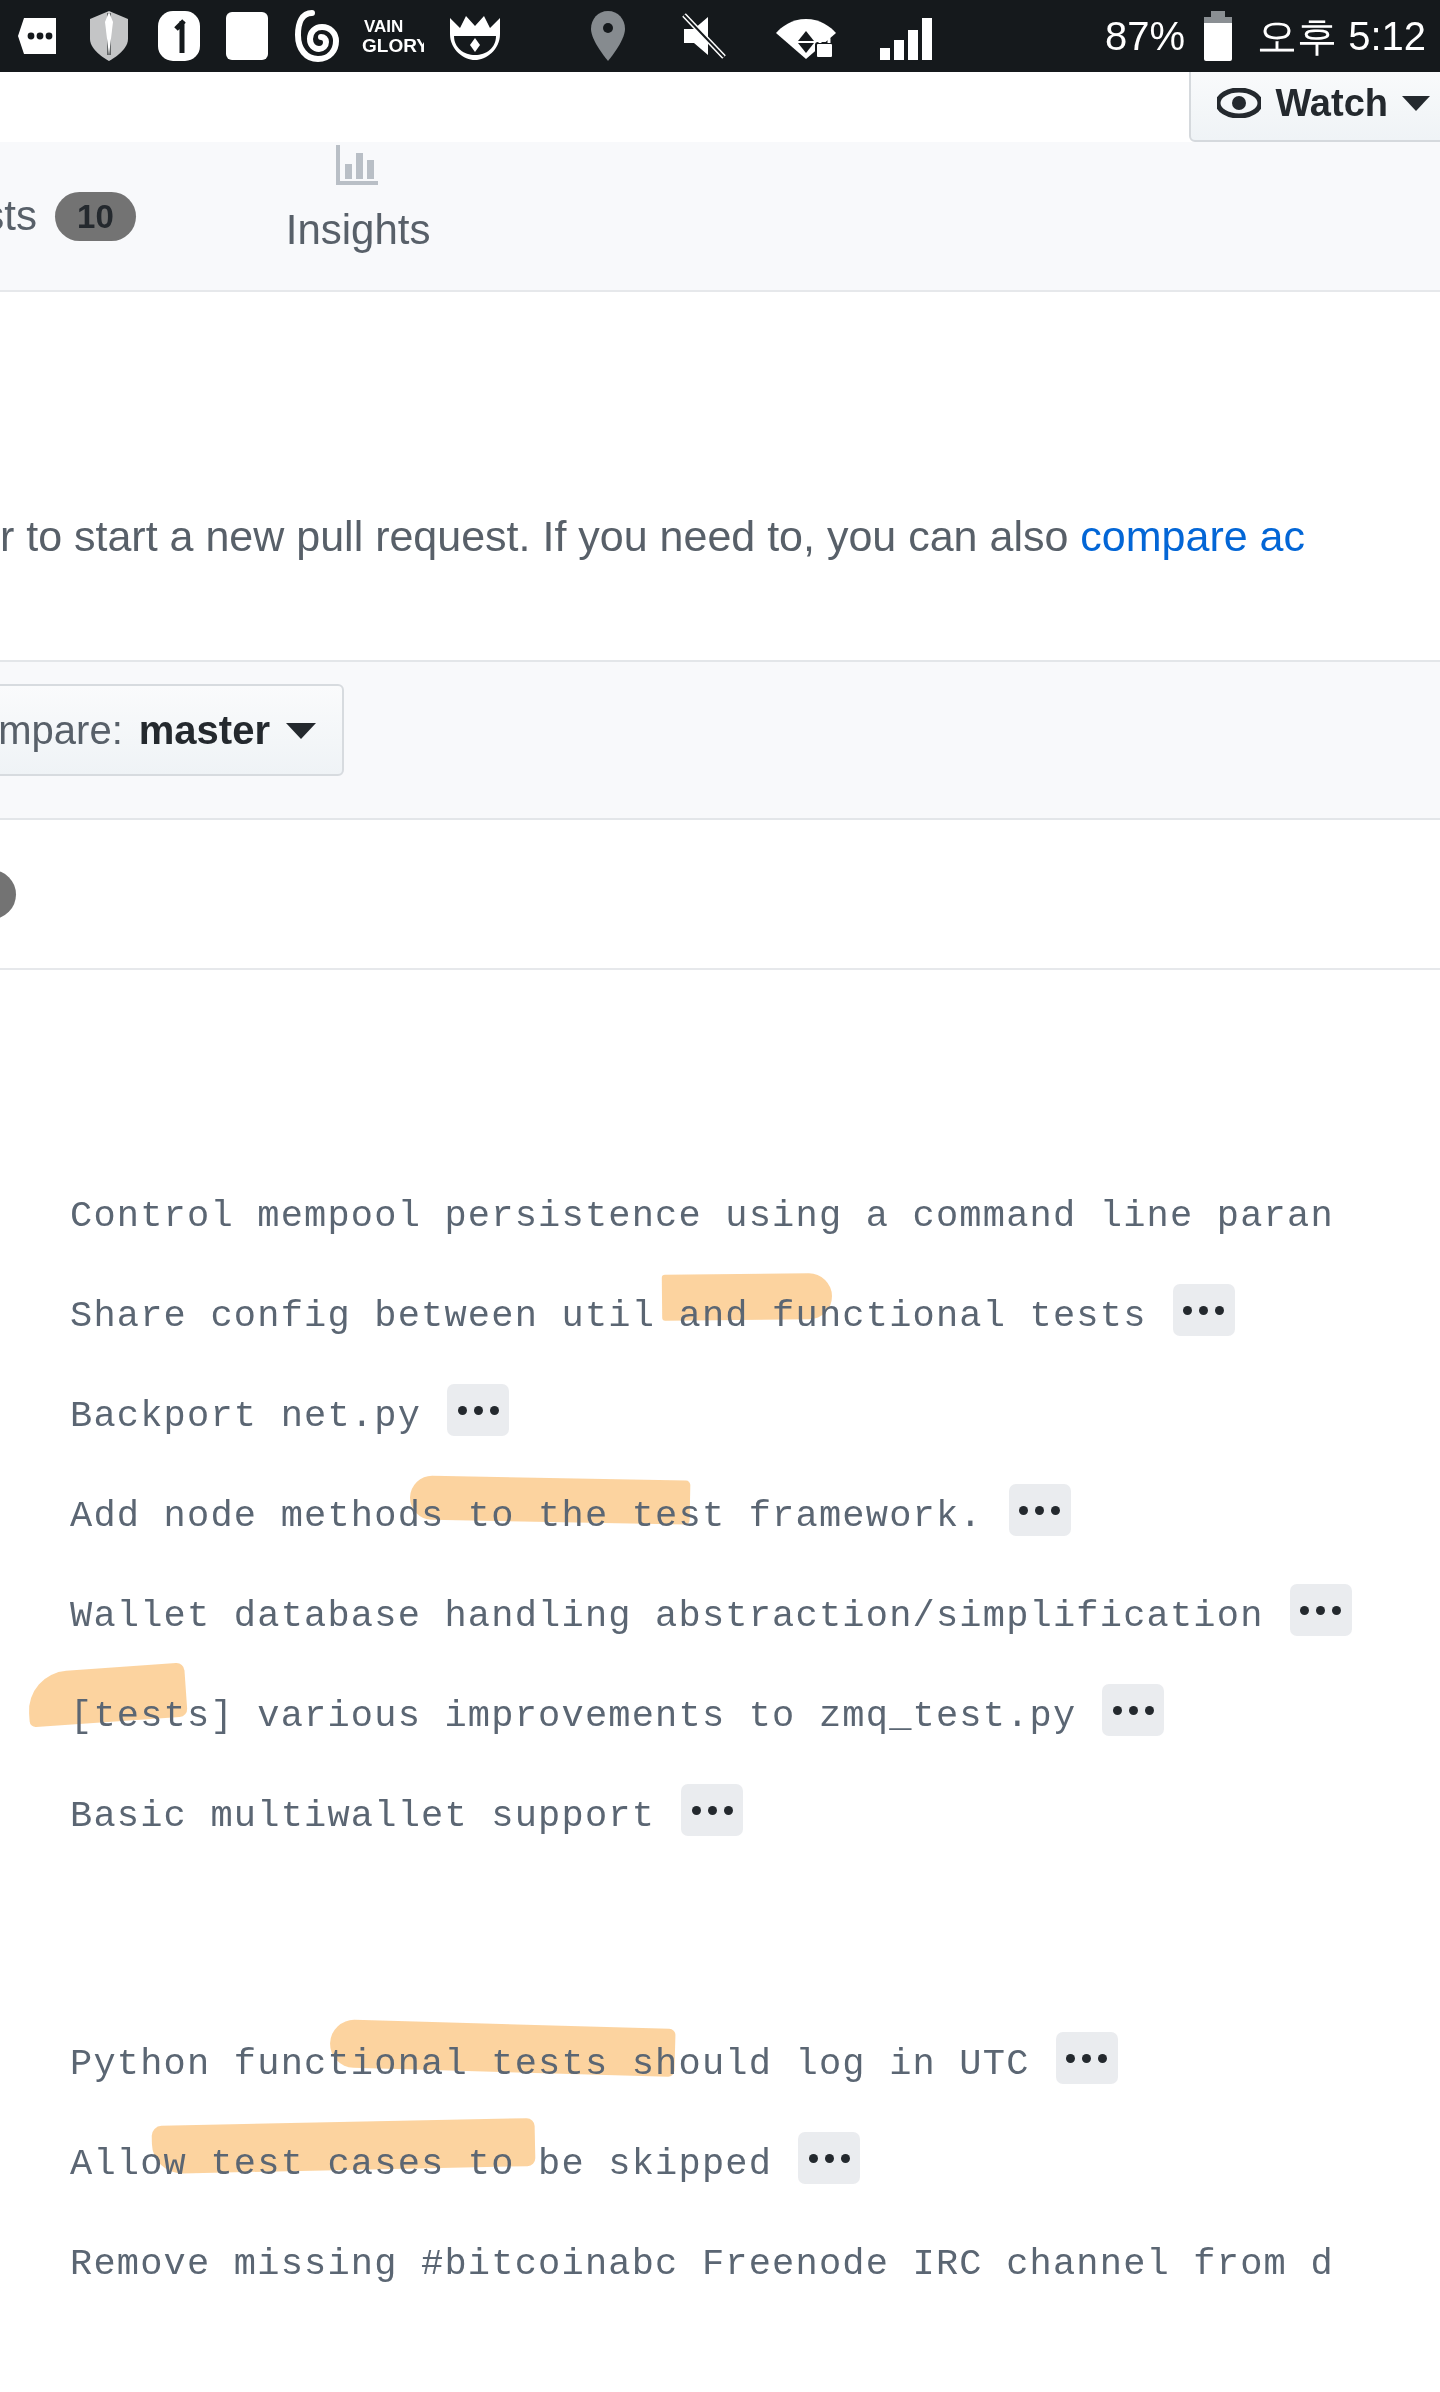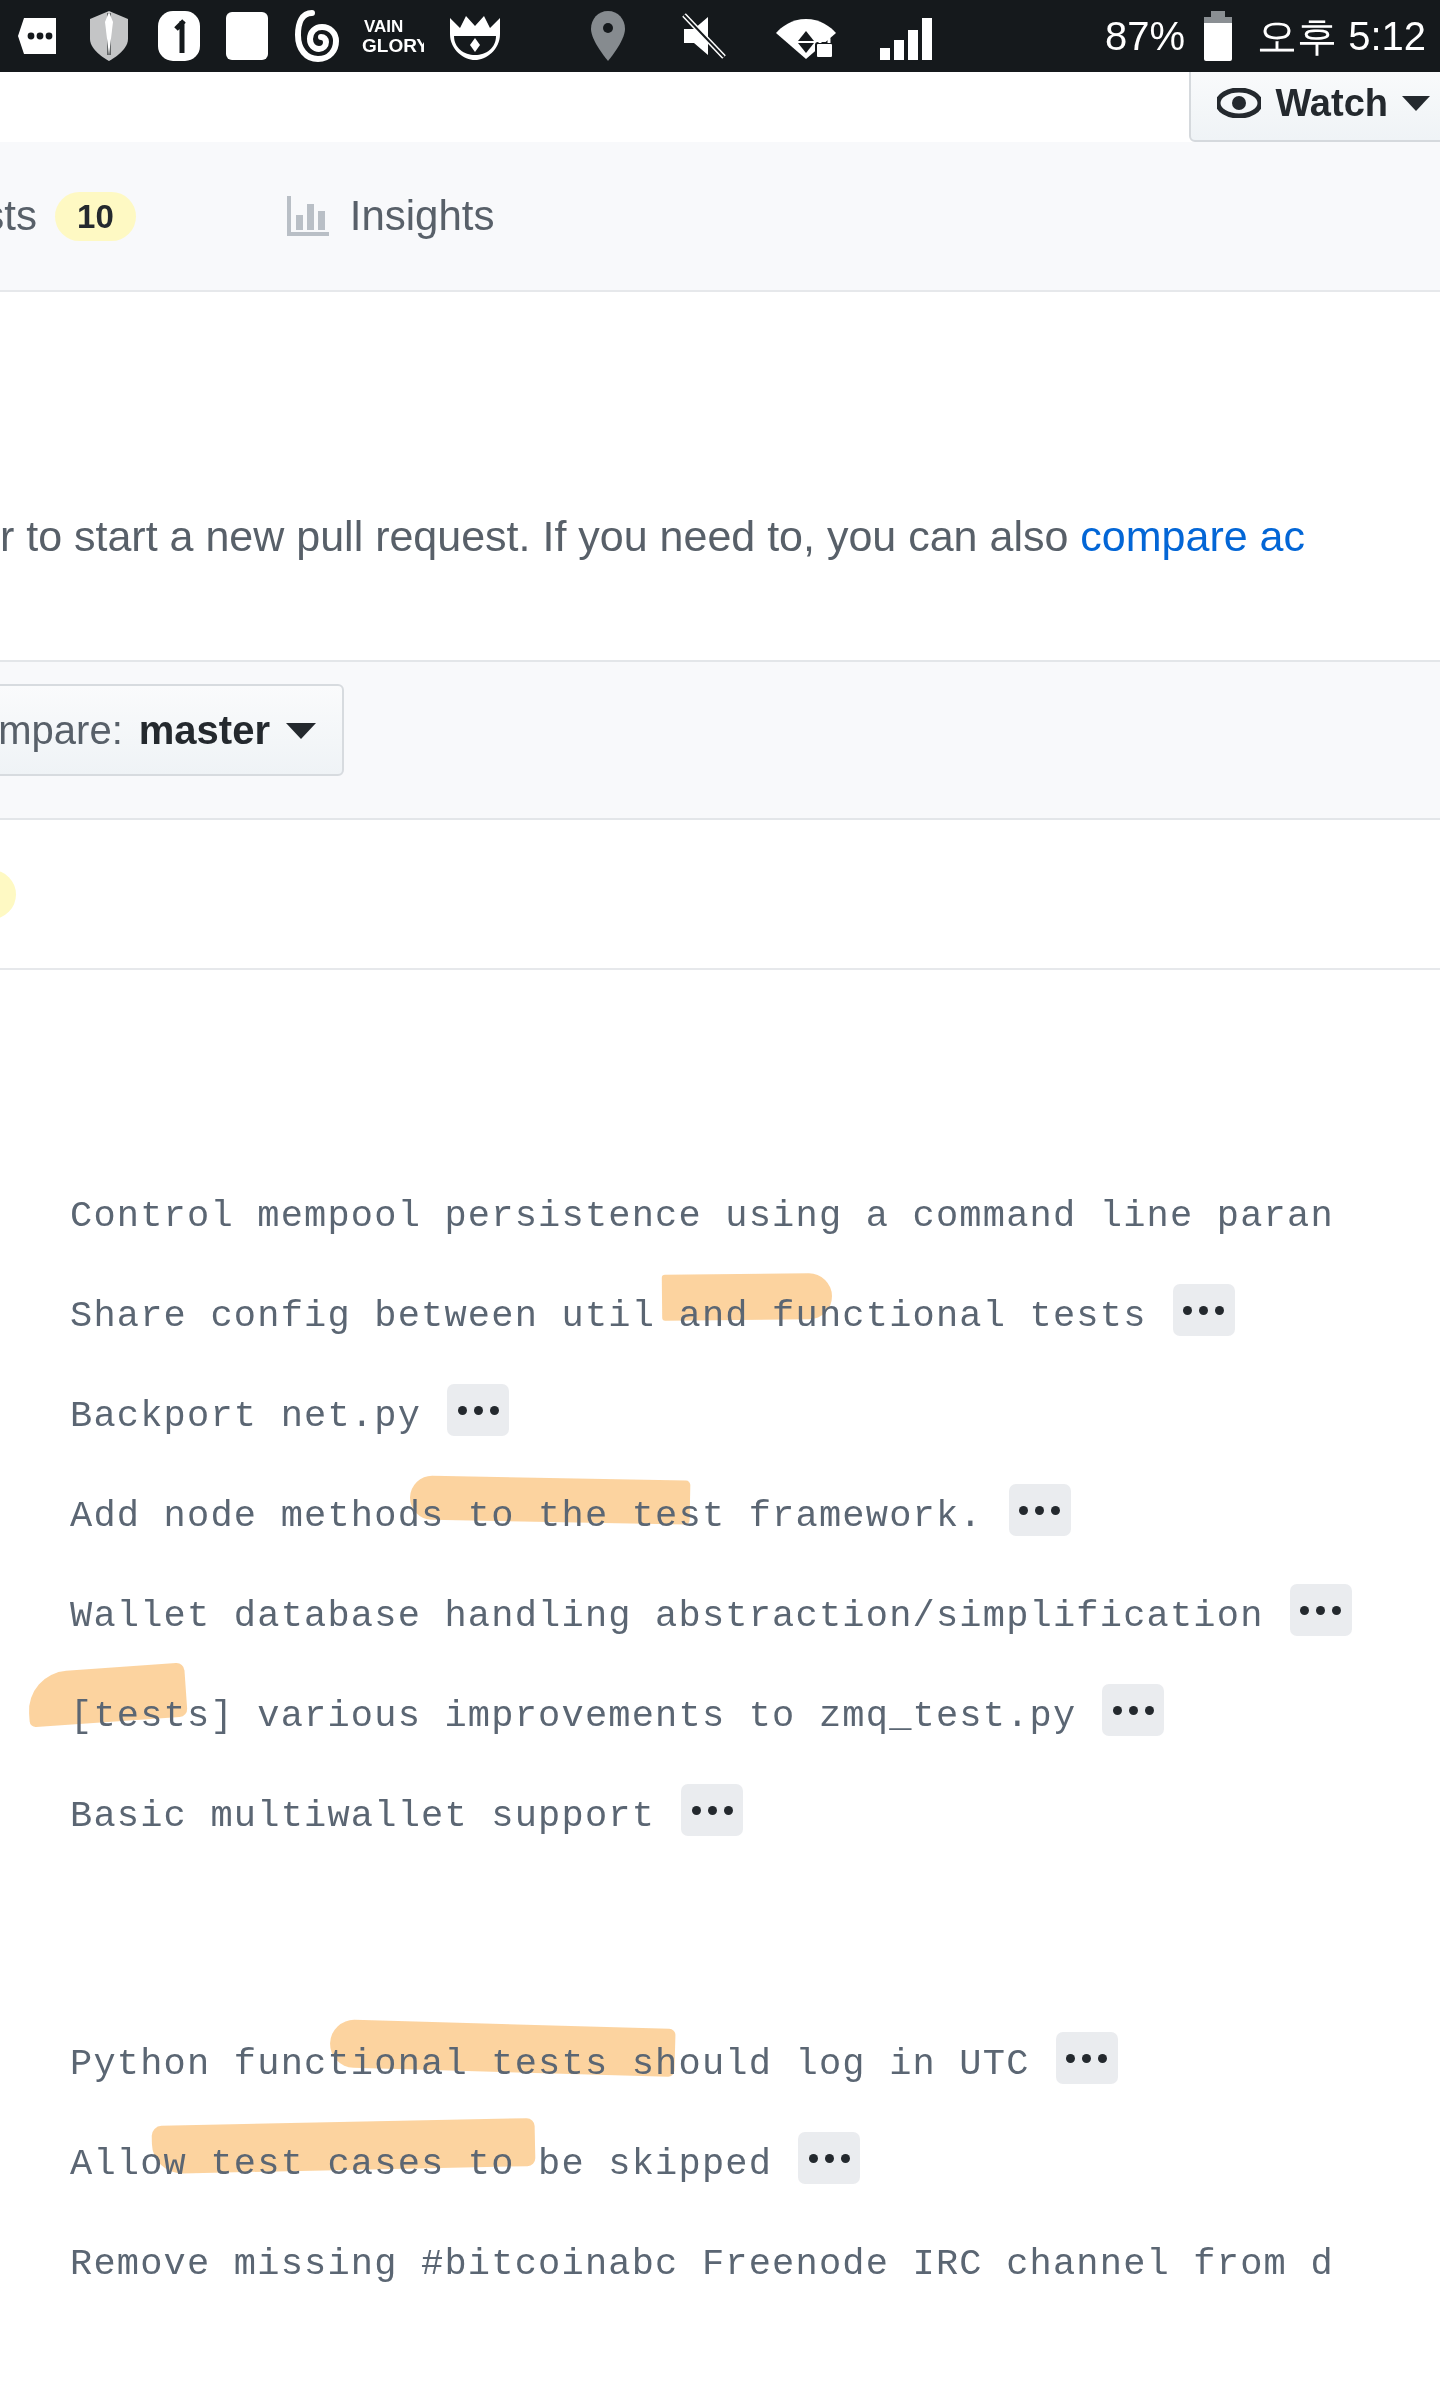--- a/index.html
+++ b/index.html
@@ -110,23 +110,23 @@
     gap: 18px;
     height: 100%;
     color: #586069;
     font-size: 42px;
     white-space: nowrap;
   }
   #tab-pull-requests {
     padding-left: 0;
     margin-left: -40px;
   }
-  #tab-insights { margin-left: 150px; }
+  #tab-insights { margin-left: 150px; flex-direction: column; }
   .counter {
-    background: #fef9c3;
+    background: #737373;
     color: #24292e;
     font-size: 33px;
     font-weight: 700;
     border-radius: 30px;
     padding: 8px 22px;
     line-height: 1;
   }
 
   
   #pr-message {

